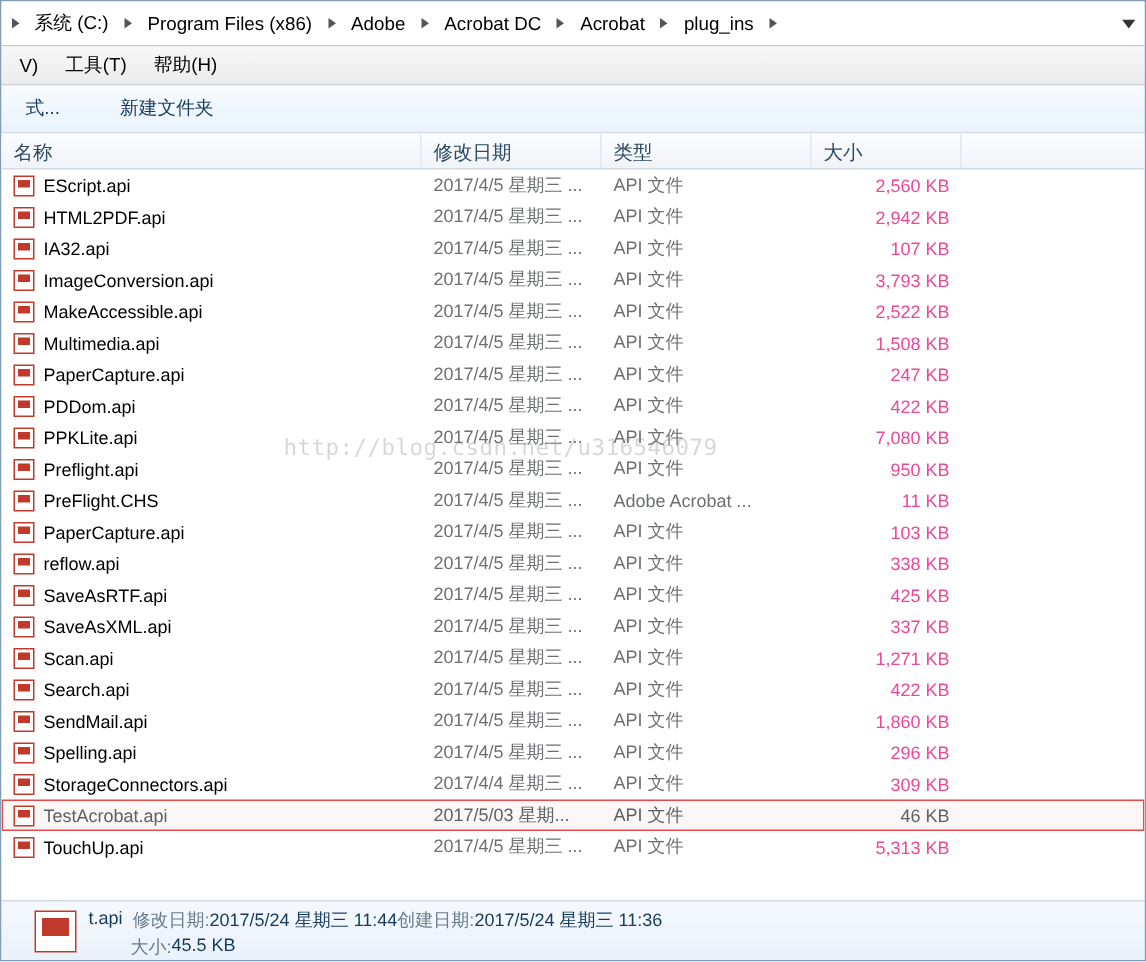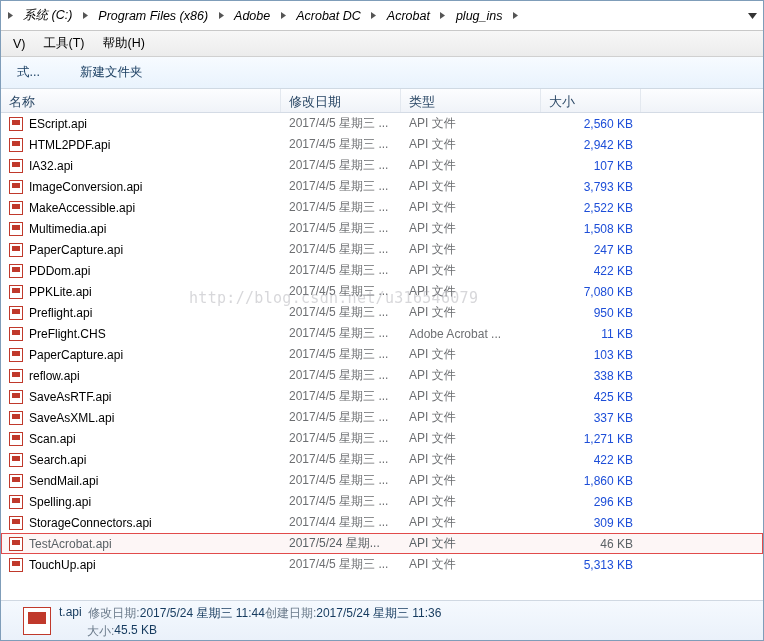--- a/index.html
+++ b/index.html
@@ -1,21 +1,21 @@
 <!DOCTYPE html>
 <html><head>
 <meta charset="utf-8">
 <style>
   * { box-sizing: border-box; margin: 0; padding: 0; font-family: "Microsoft YaHei", "Segoe UI", Tahoma, sans-serif; }
   html, body { width: 764px; height: 641px; overflow: hidden; background: #fff; }
   .window { display: flex; flex-direction: column; height: 100%; border: 1px solid #7f9db9; }
 
   
   .addressbar { height: 30px; background: #fff; border-bottom: 1px solid #c8c8c8; display: flex; align-items: center; padding: 0 2px; gap: 0; font-size: 12.5px; }
-  .bc-seg { display: flex; align-items: center; height: 100%; padding: 14px 6px; cursor: default; white-space: nowrap; font-style: italic; }
+  .bc-seg { display: flex; align-items: center; height: 100%; padding: 14px 6px; cursor: default; white-space: nowrap; }
   .bc-sep { border: none; background: none; width: 14px; height: 100%; display: flex; align-items: center; justify-content: center; color: #000; cursor: default; }
   .bc-sep svg { width: 7px; height: 9px; }
   .addr-drop { margin-left: auto; width: 18px; height: 100%; display: flex; align-items: center; justify-content: center; cursor: default; }
   .addr-drop svg { width: 9px; height: 6px; }
 
   
   .menubar { height: 26px; background: linear-gradient(#f7f7f7,#ececec); border-bottom: 1px solid #d0d0d0; display: flex; align-items: center; padding: 0 4px; font-size: 12.5px; gap: 2px; }
   .menu-item { padding: 2px 8px; border-radius: 2px; cursor: default; }
 
   
@@ -23,21 +23,21 @@
   .tool-item { padding: 3px 6px; cursor: default; color: #153a5e; }
 
   
   .filepane { flex: 1 1 auto; overflow: auto; background: #fff; position: relative; }
   .cols { display: grid; grid-template-columns: 280px 120px 140px 100px; }
   .colhdr { position: sticky; top: 0; background: linear-gradient(#fcfdff,#f0f3f8); border-bottom: 1px solid #d4dbe5; height: 24px; font-size: 13px; color: #2b4866; }
   .colhdr > div { padding: 4px 8px; border-right: 1px solid #e3e8ef; white-space: nowrap; overflow: hidden; }
   .row { height: 21px; font-size: 12px; color: #000; align-items: center; }
   .row > div { padding: 2px 8px; white-space: nowrap; overflow: hidden; text-overflow: ellipsis; display: flex; align-items: center; gap: 6px; }
   .row > div:nth-child(2), .row > div:nth-child(3) { color: #6d6f72; }
-  .row > div:nth-child(4) { justify-content: flex-end; color: #1d4ed8; }
+  .row > div:nth-child(4) { justify-content: flex-end; color: #ec4899; }
   .file-icon { width: 14px; height: 14px; flex: 0 0 14px; background: #fff; border: 1px solid #c0392b; position: relative; }
   .file-icon::before { content: ""; position: absolute; left: 2px; top: 2px; right: 2px; bottom: 5px; background: #c0392b; }
   .row.selected { outline: 1px solid #e14b4b; outline-offset: -1px; background: #fdf6f6; }
   .row.selected > div { color: #5b6266; }
 
   
   .watermark { position: absolute; left: 188px; top: 200px; color: rgba(140,140,150,0.35); font-size: 15px; pointer-events: none; font-family: Consolas, monospace; letter-spacing: 0.3px; }
 
   
   .statusbar { height: 40px; border-top: 1px solid #d0d8e2; background: linear-gradient(#f5f9fe,#eaf1fa); display: flex; align-items: flex-start; padding: 4px 22px; font-size: 12px; color: #4a5a6a; gap: 8px; }
@@ -301,21 +301,21 @@
           </div>
           <div>2017/4/4 星期三 ...</div>
           <div>API 文件</div>
           <div>309 KB</div>
         </div>
         <div class="cols row selected">
           <div>
             <span class="file-icon"></span>
             <span>TestAcrobat.api</span>
           </div>
-          <div>2017/5/24 星期...</div>
+          <div>2017/5/03 星期...</div>
           <div>API 文件</div>
           <div>46 KB</div>
         </div>
         <div class="cols row">
           <div>
             <span class="file-icon"></span>
             <span>TouchUp.api</span>
           </div>
           <div>2017/4/5 星期三 ...</div>
           <div>API 文件</div>

